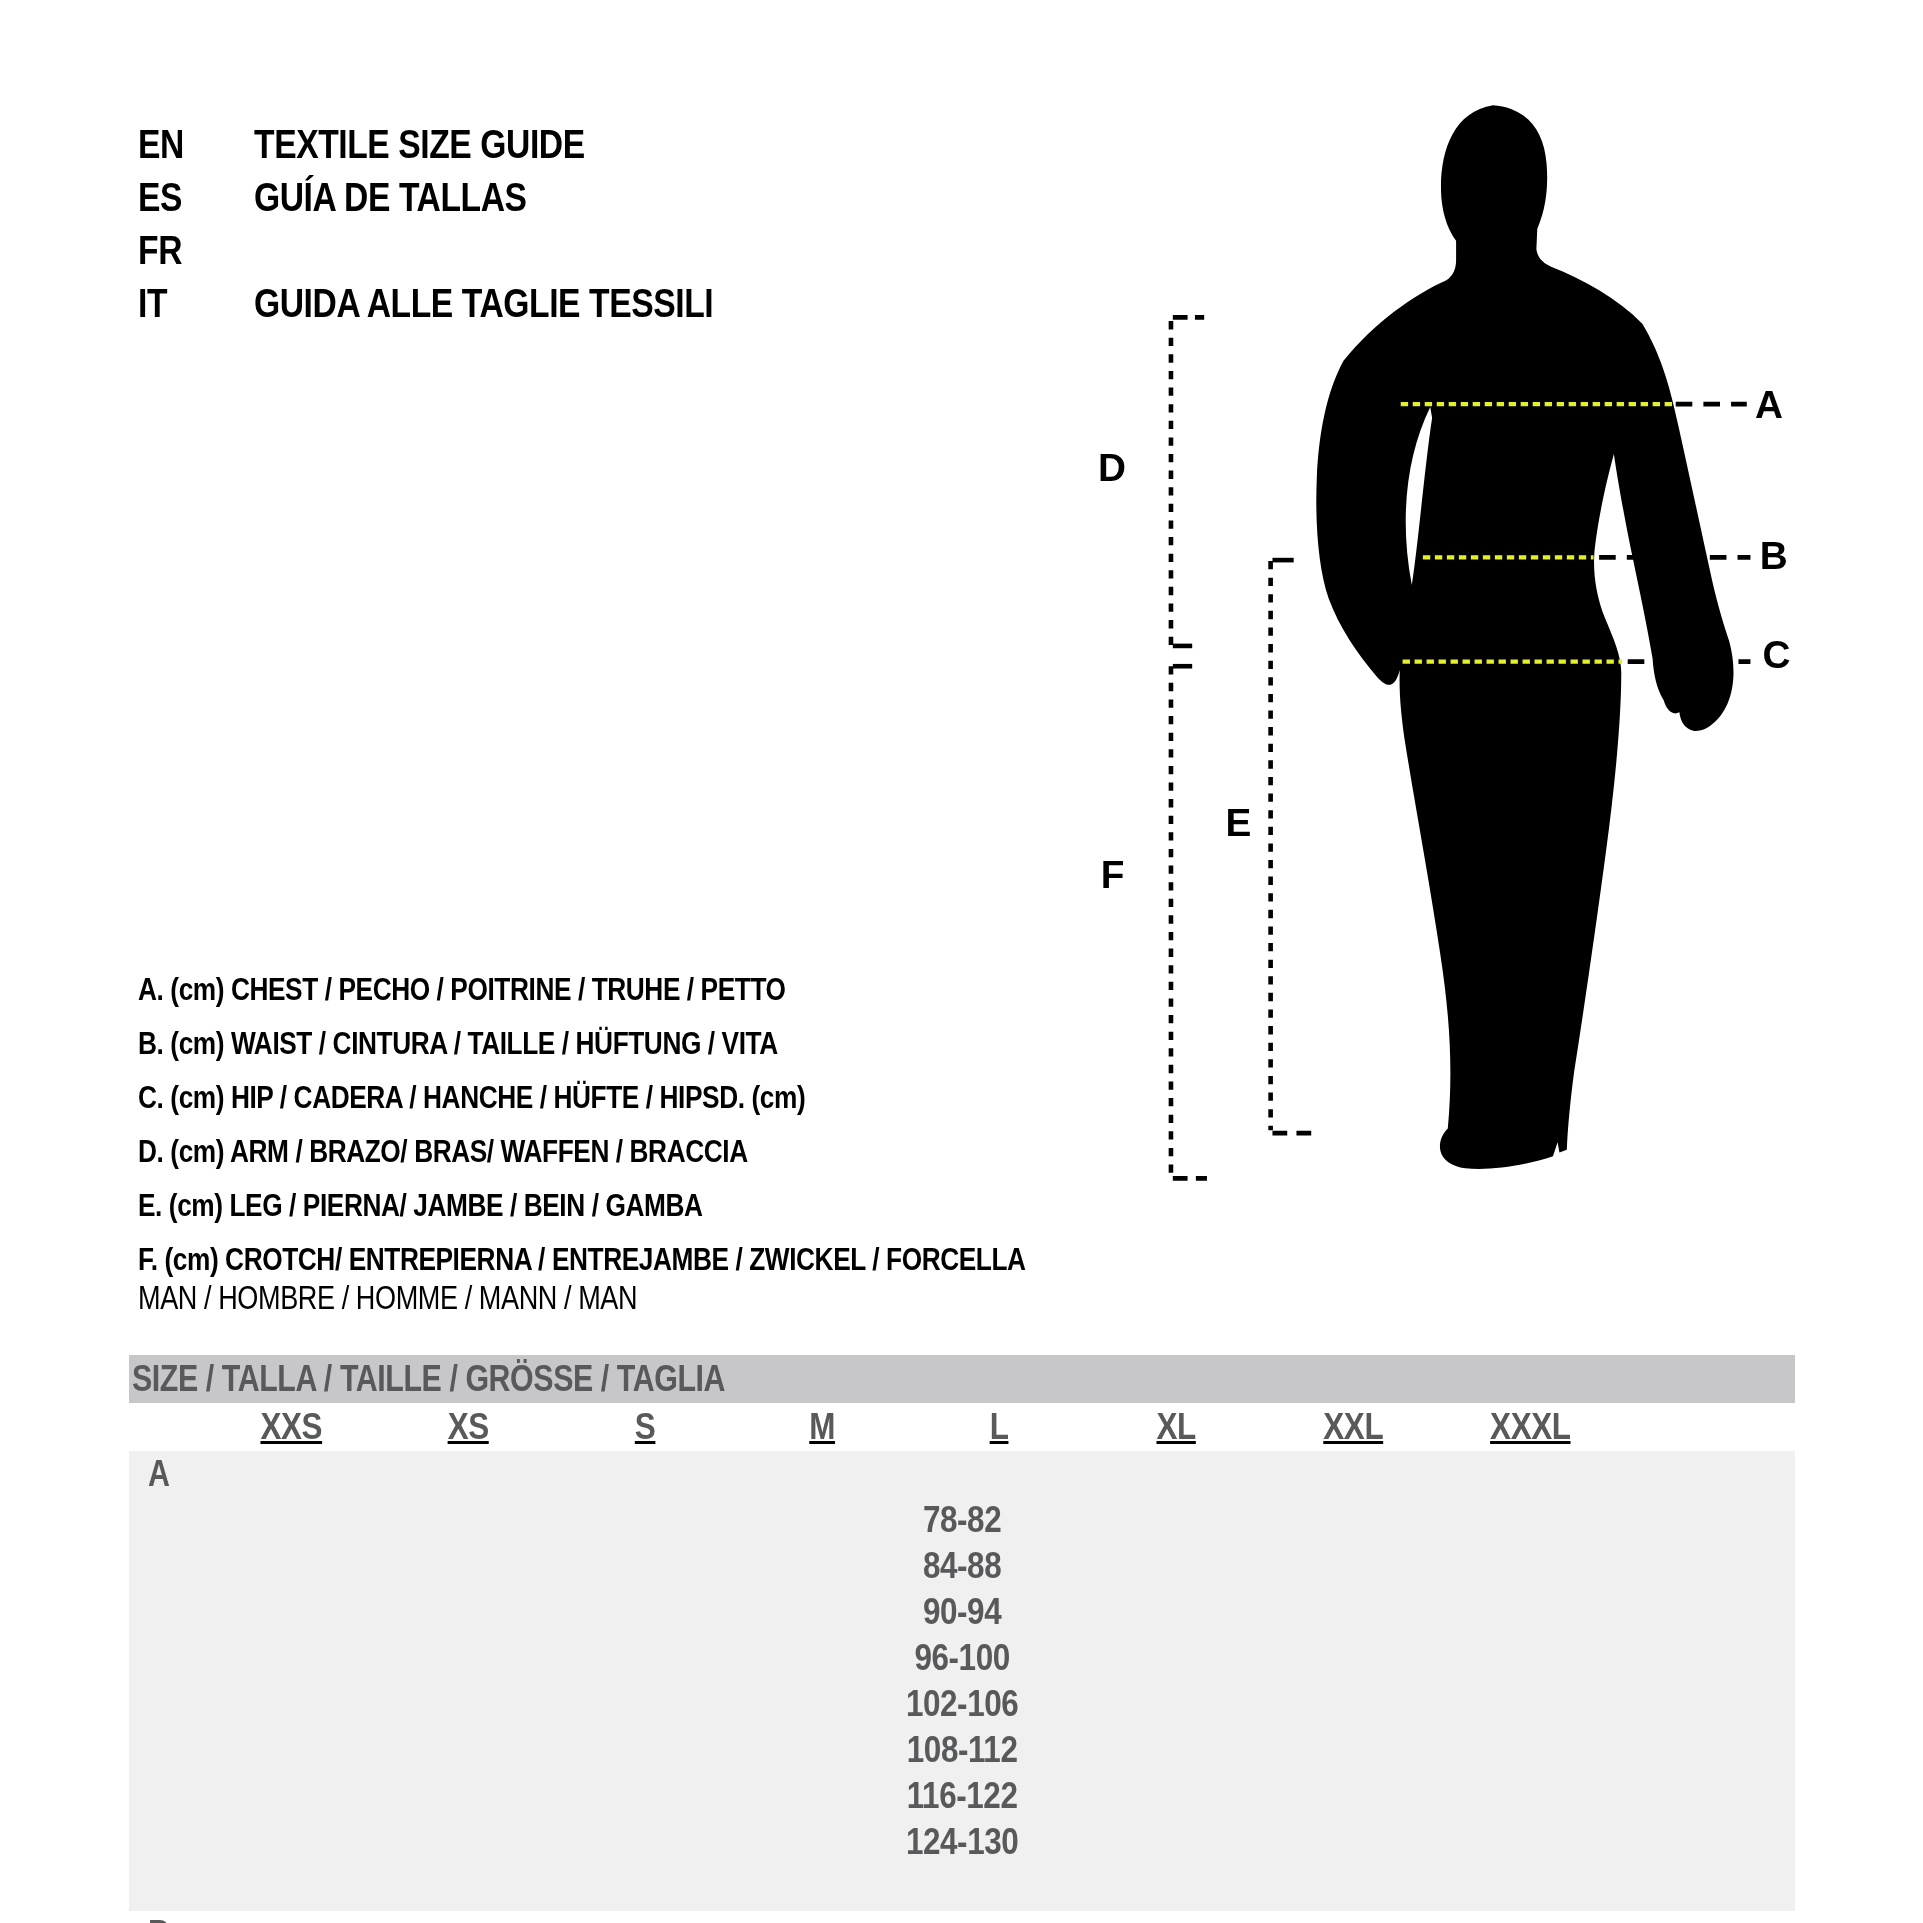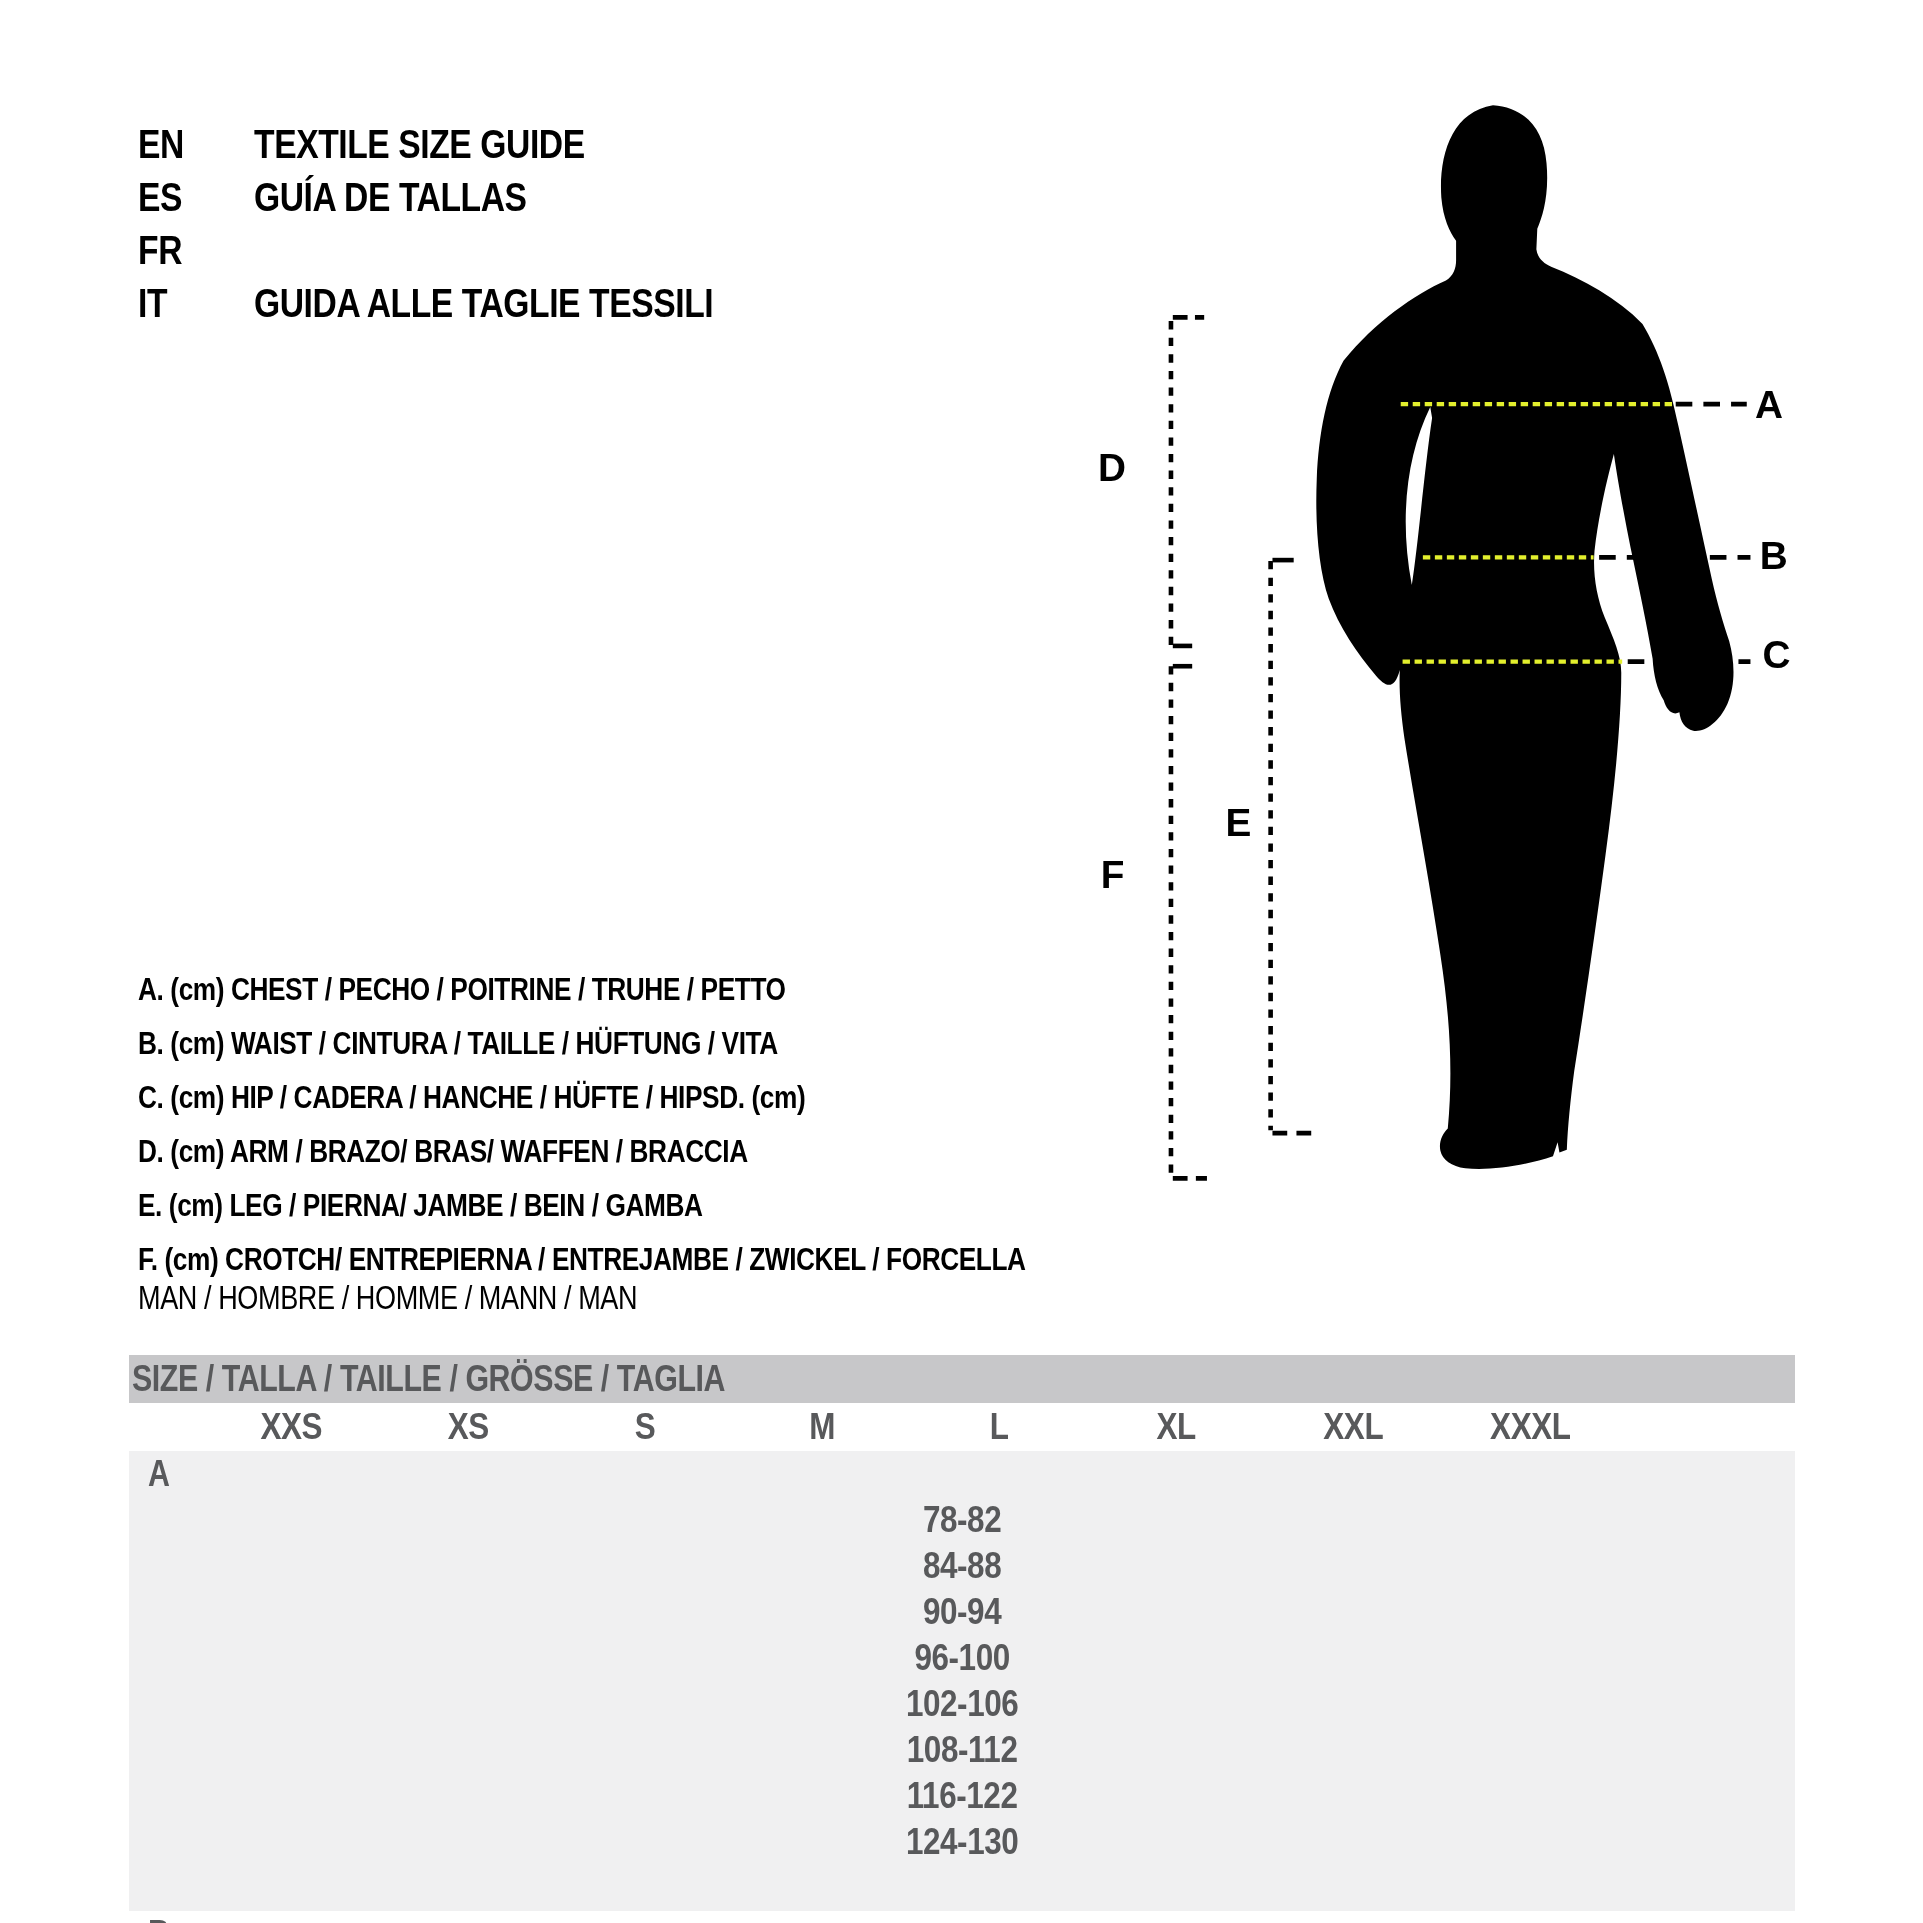--- a/index.html
+++ b/index.html
@@ -16,21 +16,21 @@
   .lang-code{width:116px;flex:0 0 116px;}
   
   .legend-block{left:138px;top:962px;}
   .legend-row{height:54px;display:flex;align-items:center;font-size:32px;font-weight:bold;}
   
   .man-line{left:138px;top:1279px;font-size:33px;font-weight:normal;}
 
   
   .size-table{left:129px;top:1355px;width:1666px;font-weight:bold;}
   .tbl-band{height:48px;background:#c7c7c9;color:#58595b;font-size:37px;display:flex;align-items:center;padding-left:3px;box-sizing:border-box;}
-  .tbl-grid{display:grid;grid-template-columns:74px repeat(8,177px) 1fr;}
+  .tbl-grid{display:grid;grid-template-columns:74px repeat(8,177px) 1fr;text-decoration:underline;}
   .tbl-row{display:contents;}
   .tbl-cell{height:46px;display:flex;align-items:center;justify-content:center;color:#58595b;font-size:37px;}
   .tbl-head .tbl-cell{height:48px;}
   .tbl-label{justify-content:flex-start;padding-left:18.5px;box-sizing:border-box;}
   .stripe .tbl-cell{background:#f0f0f1;}
 
   svg text{font-family:"Liberation Sans",sans-serif;}
 </style>
 </head>
 <body>

